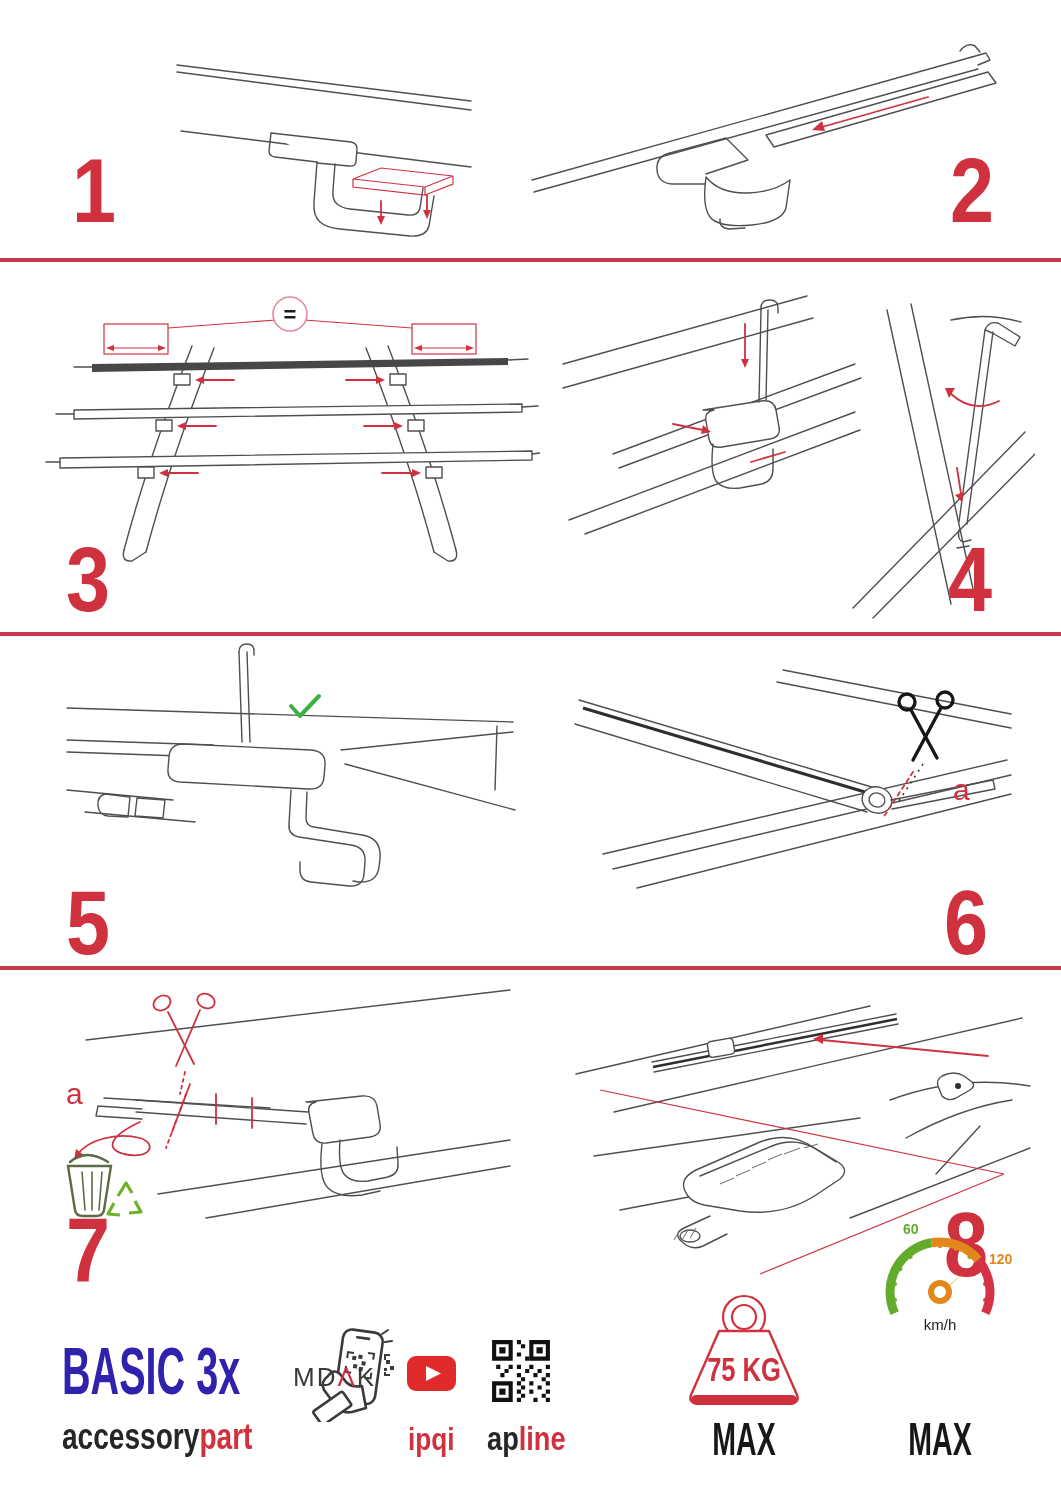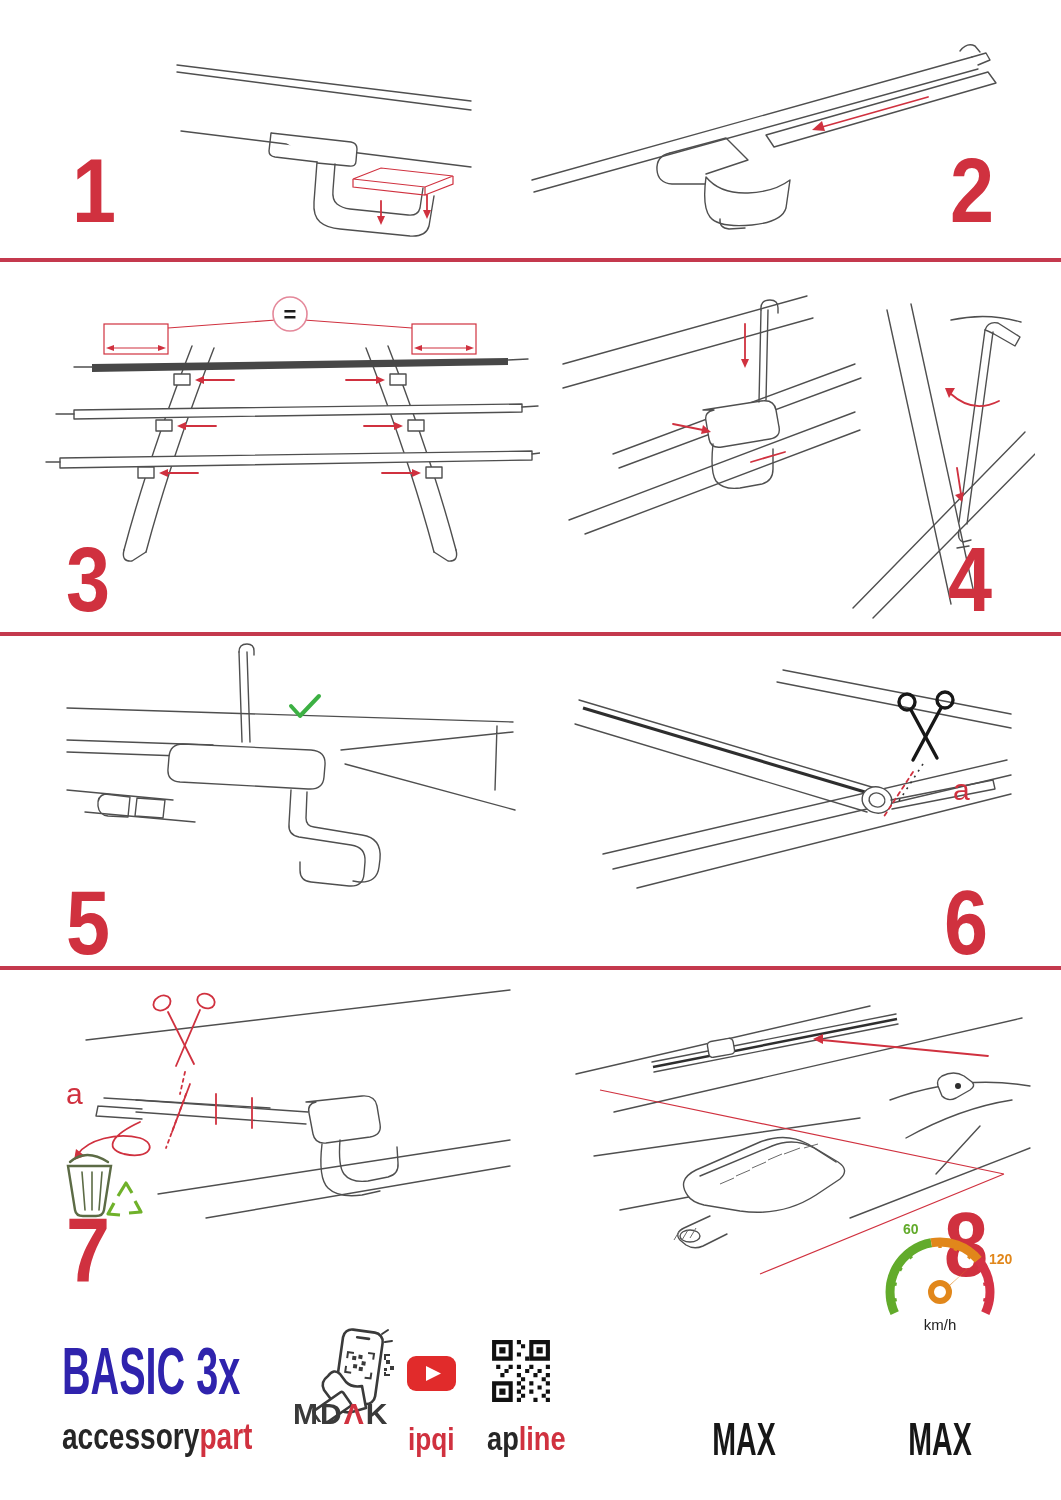--- a/index.html
+++ b/index.html
@@ -12,21 +12,21 @@
   .ln{stroke:#4f4f4f;stroke-width:1.4;fill:none;stroke-linecap:round;stroke-linejoin:round;}
   .lnf{stroke:#4f4f4f;stroke-width:1.4;fill:#ffffff;stroke-linejoin:round;}
   .rd{stroke:#d0313f;stroke-width:1.8;fill:none;stroke-linecap:round;}
   .rdt{stroke:#d0313f;stroke-width:1.2;fill:none;}
   .rdf{fill:#d0313f;stroke:none;}
   svg text{font-family:"Liberation Sans",sans-serif;}
   .logo-basic{position:absolute;left:62px;top:1338px;color:#2f23ad;font-size:66px;font-weight:bold;
               line-height:1;transform:scaleX(.60);transform-origin:left top;white-space:nowrap;}
   .logo-sub{position:absolute;left:62px;top:1419px;font-size:36px;font-weight:bold;line-height:1;
             transform:scaleX(.78);transform-origin:left top;white-space:nowrap;color:#262626;}
-  .mdak{position:absolute;left:293px;top:1399px;font-size:30px;font-weight:bold;letter-spacing:2px;
+  .mdak{position:absolute;left:293px;top:1364px;font-size:26px;font-weight:normal;letter-spacing:2px;
         color:#3a3a3a;line-height:1;white-space:nowrap;}
   .ipqi{position:absolute;left:408px;top:1423px;font-size:32px;font-weight:bold;color:#d0313f;
         line-height:1;transform:scaleX(.82);transform-origin:left top;}
   .apline{position:absolute;left:487px;top:1421px;font-size:34px;font-weight:bold;color:#262626;
           line-height:1;transform:scaleX(.80);transform-origin:left top;white-space:nowrap;}
   .red-part{color:#d0313f;}
   .maxlbl{position:absolute;width:120px;text-align:center;font-size:46px;color:#171717;line-height:1;
           transform:scaleX(.62);transform-origin:center top;font-weight:bold;}
 </style>
 </head>
@@ -320,20 +320,31 @@
         <path fill-rule="evenodd" d="M36 0h20v20H36zM40 4h12v12H40z"></path>
           <rect x="43" y="7" width="6" height="6"></rect>
         <path fill-rule="evenodd" d="M0 40h20v20H0zM4 44h12v12H4z"></path>
           <rect x="7" y="47" width="6" height="6"></rect>
         <path d="M24 0h4v4h-4zM28 4h4v4h-4zM24 12h4v4h-4zM32 16h4v4h-4zM4 24h4v4h-4zM16 24h4v4h-4zM24 24h4v4h-4zM36 24h4v4h-4zM52 24h4v4h-4zM12 28h4v4h-4zM32 28h4v4h-4zM44 28h4v4h-4zM8 32h4v4h-4zM24 32h4v4h-4zM40 32h4v4h-4zM52 32h4v4h-4zM28 36h4v4h-4zM48 36h4v4h-4zM24 40h4v4h-4zM36 40h4v4h-4zM52 40h4v4h-4zM28 44h4v4h-4zM44 44h4v4h-4zM24 48h4v4h-4zM36 48h4v4h-4zM52 48h4v4h-4zM28 52h4v4h-4zM48 52h4v4h-4zM24 56h4v4h-4zM40 56h4v4h-4zM52 56h4v4h-4z"></path>
       </g>
     </svg>
   </figure>
   <div class="apline"><span>ap</span><span class="red-part">line</span></div>
 
+  <figure class="fig" style="left:678px;top:1293px;">
+    <svg width="132" height="122" viewBox="0 0 132 122">
+      <circle cx="66" cy="24" r="21" stroke="#d0313f" stroke-width="2.2" fill="none"></circle>
+      <circle cx="66" cy="24" r="12" stroke="#d0313f" stroke-width="2.2" fill="#ffffff"></circle>
+      <path d="M41 38 L91 38 L119 102 Q122 110 112 110 L20 110 Q10 110 13 102 Z" fill="#ffffff" stroke="#d0313f" stroke-width="2.4" stroke-linejoin="round"></path>
+      <rect x="13" y="102" width="106" height="10" rx="5" fill="#d0313f"></rect>
+      <g transform="translate(66 0) scale(.75 1)">
+        <text x="0" y="88" text-anchor="middle" font-size="34" font-weight="bold" fill="#d0313f">75 KG</text>
+      </g>
+    </svg>
+  </figure>
   <div class="maxlbl" style="left:684px;top:1416px;">MAX</div>
 
   <figure class="fig" style="left:865px;top:1220px;">
     <svg width="150" height="114" viewBox="0 0 150 114">
       <path d="M29.7 93.1 A50 50 0 0 1 66.3 22.8" stroke="#62ab2b" stroke-width="9" fill="none"></path>
       <path d="M66.3 22.8 A50 50 0 0 1 113.3 39.9" stroke="#e1871b" stroke-width="9" fill="none"></path>
       <path d="M113.3 39.9 A50 50 0 0 1 120.3 93.1" stroke="#d53246" stroke-width="9" fill="none"></path>
       <g stroke-width="3.4">
         <line x1="21.8" y1="81.4" x2="31.7" y2="79.6" stroke="#62ab2b"></line>
         <line x1="21.8" y1="62.6" x2="31.7" y2="64.4" stroke="#62ab2b"></line>

